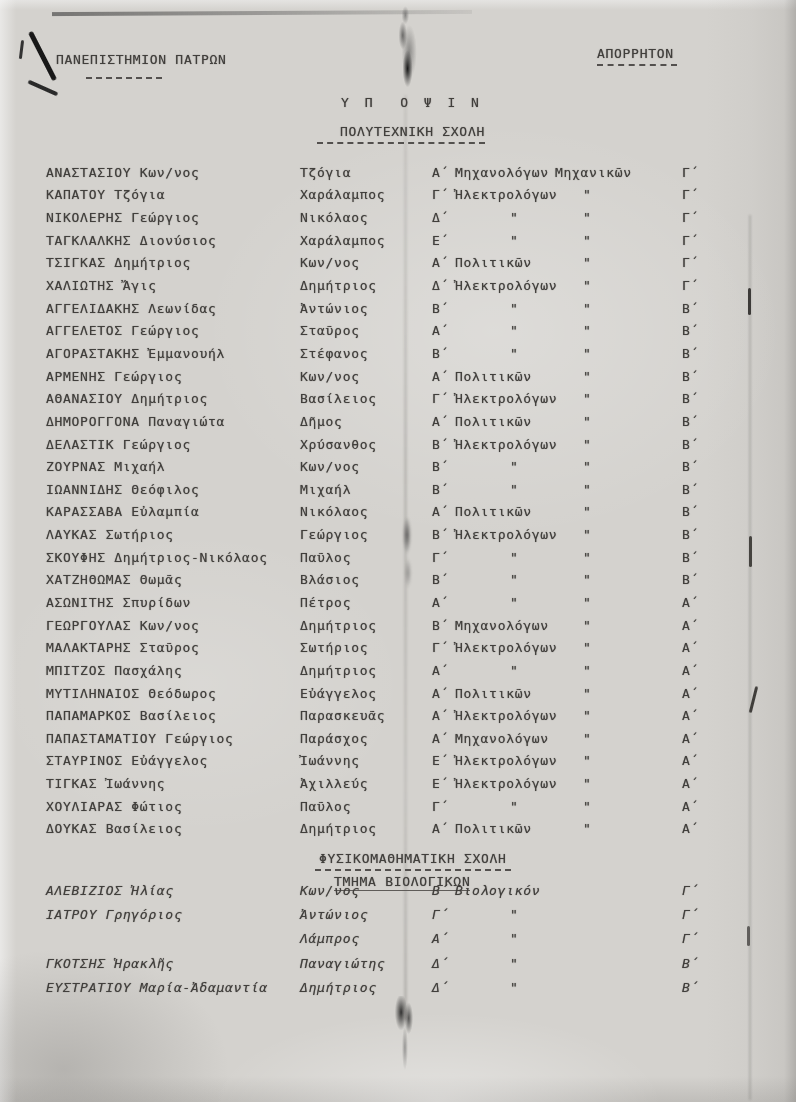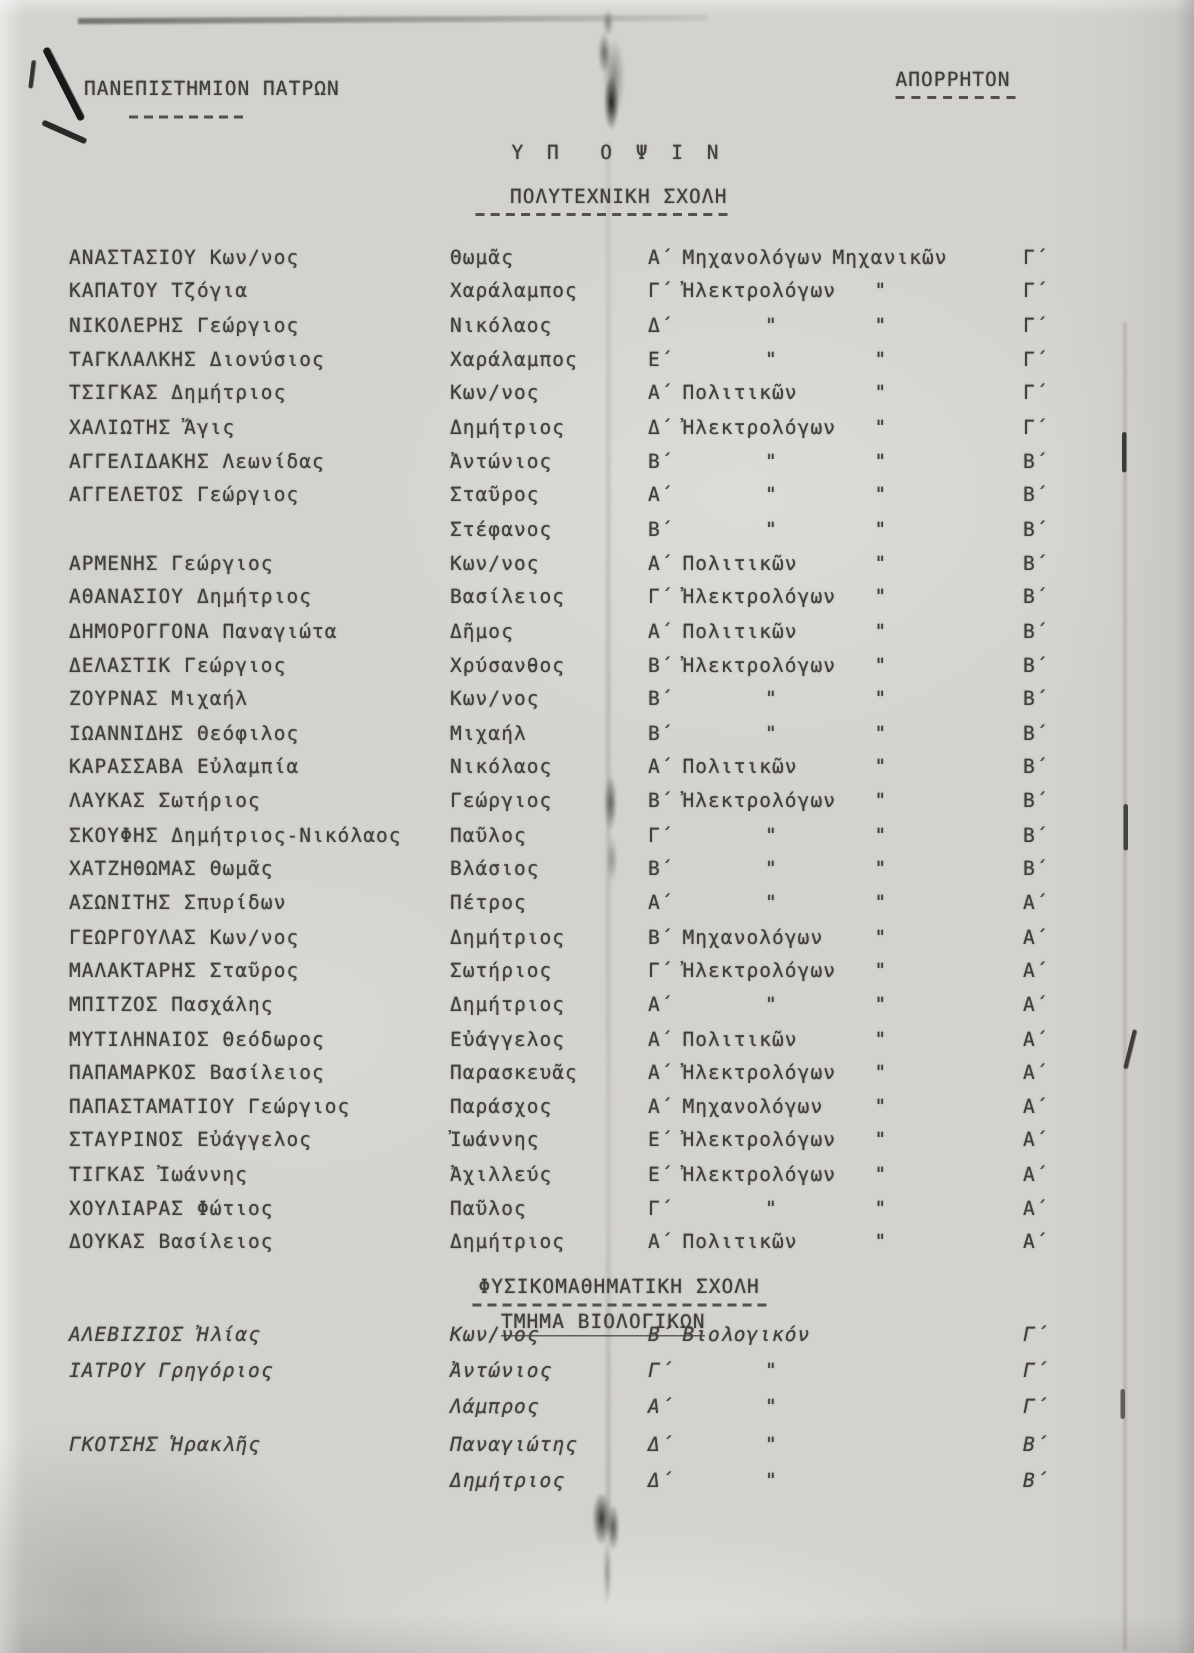--- a/index.html
+++ b/index.html
@@ -94,21 +94,21 @@
   <div class="abs t cls">ΑΠΟΡΡΗΤΟΝ</div>
   <div class="dash cls-dash"></div>
 
   <div class="abs t attn">Υ Π  Ο Ψ Ι Ν</div>
 
   <div class="abs t sec1-title">ΠΟΛΥΤΕΧΝΙΚΗ ΣΧΟΛΗ</div>
   <div class="dash sec1-dash"></div>
   <div class="rows rows-poly">
       <div class="row">
         <span class="cell col-name">ΑΝΑΣΤΑΣΙΟΥ Κων/νος</span>
-        <span class="cell col-father">Θωμᾶς</span>
+        <span class="cell col-father">Τζόγια</span>
         <span class="cell col-year">Α΄</span>
         <span class="cell col-dept">Μηχανολόγων</span>
         <span class="cell col-dept2">Μηχανικῶν</span>
         <span class="cell col-grade">Γ΄</span>
       </div>
       <div class="row">
         <span class="cell col-name">ΚΑΠΑΤΟΥ Τζόγια</span>
         <span class="cell col-father">Χαράλαμπος</span>
         <span class="cell col-year">Γ΄</span>
         <span class="cell col-dept">Ἠλεκτρολόγων</span>
@@ -157,20 +157,21 @@
       </div>
       <div class="row">
         <span class="cell col-name">ΑΓΓΕΛΕΤΟΣ Γεώργιος</span>
         <span class="cell col-father">Σταῦρος</span>
         <span class="cell col-year">Α΄</span>
         <span class="cell col-dept ditto">"</span>
         <span class="cell col-dept2 ditto">"</span>
         <span class="cell col-grade">Β΄</span>
       </div>
       <div class="row">
+        <span class="cell col-name">ΑΓΟΡΑΣΤΑΚΗΣ Ἐμμανουήλ</span>
         <span class="cell col-father">Στέφανος</span>
         <span class="cell col-year">Β΄</span>
         <span class="cell col-dept ditto">"</span>
         <span class="cell col-dept2 ditto">"</span>
         <span class="cell col-grade">Β΄</span>
       </div>
       <div class="row">
         <span class="cell col-name">ΑΡΜΕΝΗΣ Γεώργιος</span>
         <span class="cell col-father">Κων/νος</span>
         <span class="cell col-year">Α΄</span>
@@ -365,20 +366,21 @@
         <span class="cell col-grade">Γ΄</span>
       </div>
       <div class="row">
         <span class="cell col-name">ΓΚΟΤΣΗΣ Ἡρακλῆς</span>
         <span class="cell col-father">Παναγιώτης</span>
         <span class="cell col-year">Δ΄</span>
         <span class="cell col-dept ditto">"</span>
         <span class="cell col-grade">Β΄</span>
       </div>
       <div class="row">
+        <span class="cell col-name">ΕΥΣΤΡΑΤΙΟΥ Μαρία-Ἀδαμαντία</span>
         <span class="cell col-father">Δημήτριος</span>
         <span class="cell col-year">Δ΄</span>
         <span class="cell col-dept ditto">"</span>
         <span class="cell col-grade">Β΄</span>
       </div>
     </div>
 
   <div class="abs edge-top-line"></div>
   <div class="abs pen-stroke-1"></div>
   <div class="abs pen-stroke-2"></div>

